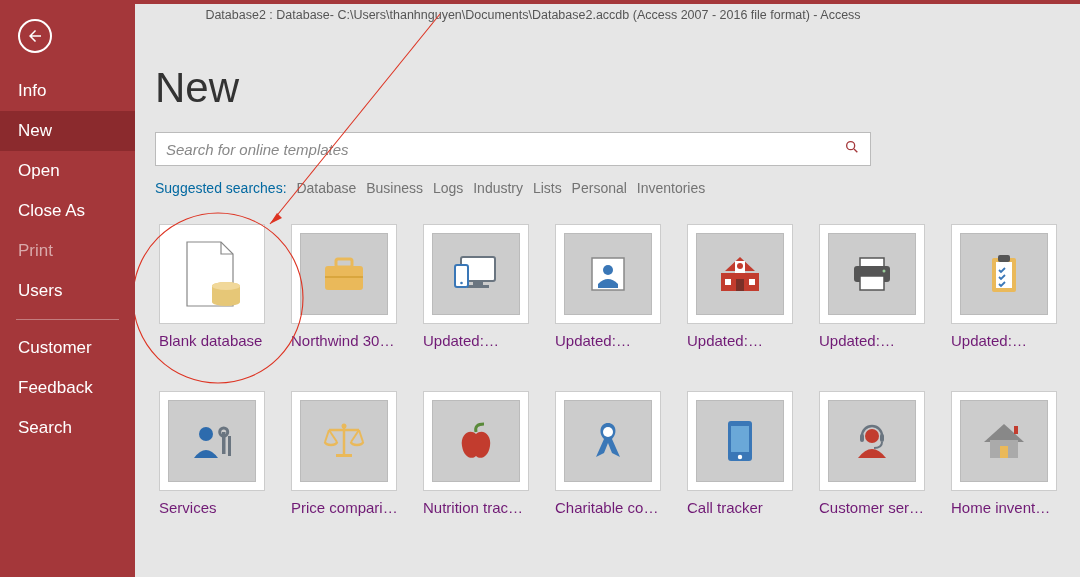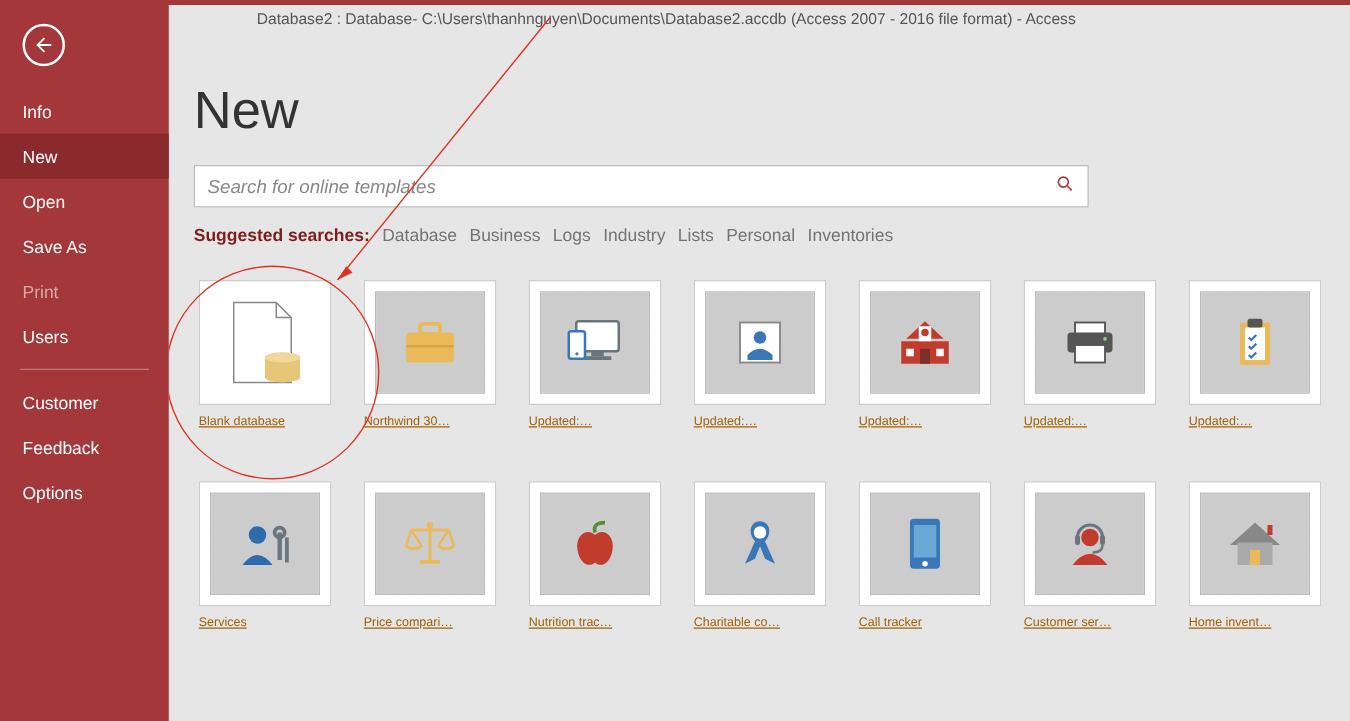--- a/index.html
+++ b/index.html
@@ -48,21 +48,21 @@
     align-items: center;
     justify-content: center;
     cursor: pointer;
   }
   .back-btn svg { width: 18px; height: 18px; fill: #fff; }
   .nav {
     list-style: none;
   }
   .nav li {
     padding: 10px 18px;
-    font-size: 14px;
+    font-size: 17px;
     cursor: pointer;
   }
   .nav li.active {
     background: #8b2a2d;
   }
   .nav li.disabled {
     color: #d9a9aa;
     cursor: default;
   }
   .nav-divider {
@@ -110,21 +110,21 @@
   .search-icon {
     color: #a4373a;
     font-size: 16px;
     cursor: pointer;
   }
   .suggest-row {
     margin: 14px 0 20px 0;
     font-size: 14px;
     color: #444;
   }
-  .suggest-row .lbl { color: #7f1d1d; font-weight: bold; }
+  .suggest-row .lbl { color: #0369a1; }
   .suggest-row .sug {
     margin-left: 6px;
     color: #737373;
     cursor: pointer;
   }
   .templates {
     display: grid;
     grid-template-columns: repeat(7, 114px);
     gap: 42px 18px;
     margin-top: 28px;
@@ -140,27 +140,26 @@
     background: #fff;
     margin: 0 auto 8px auto;
     display: flex;
     align-items: center;
     justify-content: center;
     position: relative;
     overflow: hidden;
   }
   .thumb svg { display: block; }
   .tile-label {
-    font-size: 10px;
-    color: #a16207;
+    font-size: 15px;
+    color: #701a75;
     white-space: nowrap;
     overflow: hidden;
     text-overflow: ellipsis;
     padding-left: 4px;
-    text-decoration: underline;
   }
   .grid-bg {
     position: absolute;
     top: 8px; left: 8px; right: 8px; bottom: 8px;
     border: 1px solid #bbb;
     background:
       linear-gradient(#ccc 6px, transparent 6px) 0 0 / 100% 1px,
       repeating-linear-gradient(to right, transparent 0 14px, #e5e5e5 14px 15px) 0 6px,
       repeating-linear-gradient(to bottom, transparent 0 11px, #e5e5e5 11px 12px) 0 6px;
     background-color: #fff;
@@ -186,29 +185,29 @@
 <div class="sidebar">
   <div class="back-btn">
     <svg viewBox="0 0 24 24">
         <path d="M20 11H7.8l5.6-5.6L12 4l-8 8 8 8 1.4-1.4L7.8 13H20z"></path>
       </svg>
   </div>
   <ul class="nav">
     <li>Info</li>
     <li class="active">New</li>
     <li>Open</li>
-    <li>Save As</li>
+    <li>Close As</li>
     <li class="disabled">Print</li>
     <li>Users</li>
   </ul>
   <hr class="nav-divider">
   <ul class="nav">
     <li>Customer</li>
     <li>Feedback</li>
-    <li>Options</li>
+    <li>Search</li>
   </ul>
 </div>
 
 <div class="main">
   <div class="page-title">New</div>
 
   <div class="search-wrap">
     <input type="text" placeholder="Search for online templates" style="">
     <span class="search-icon">
       <svg width="16" height="16" viewBox="0 0 24 24" fill="none" stroke="#a4373a" stroke-width="2">

